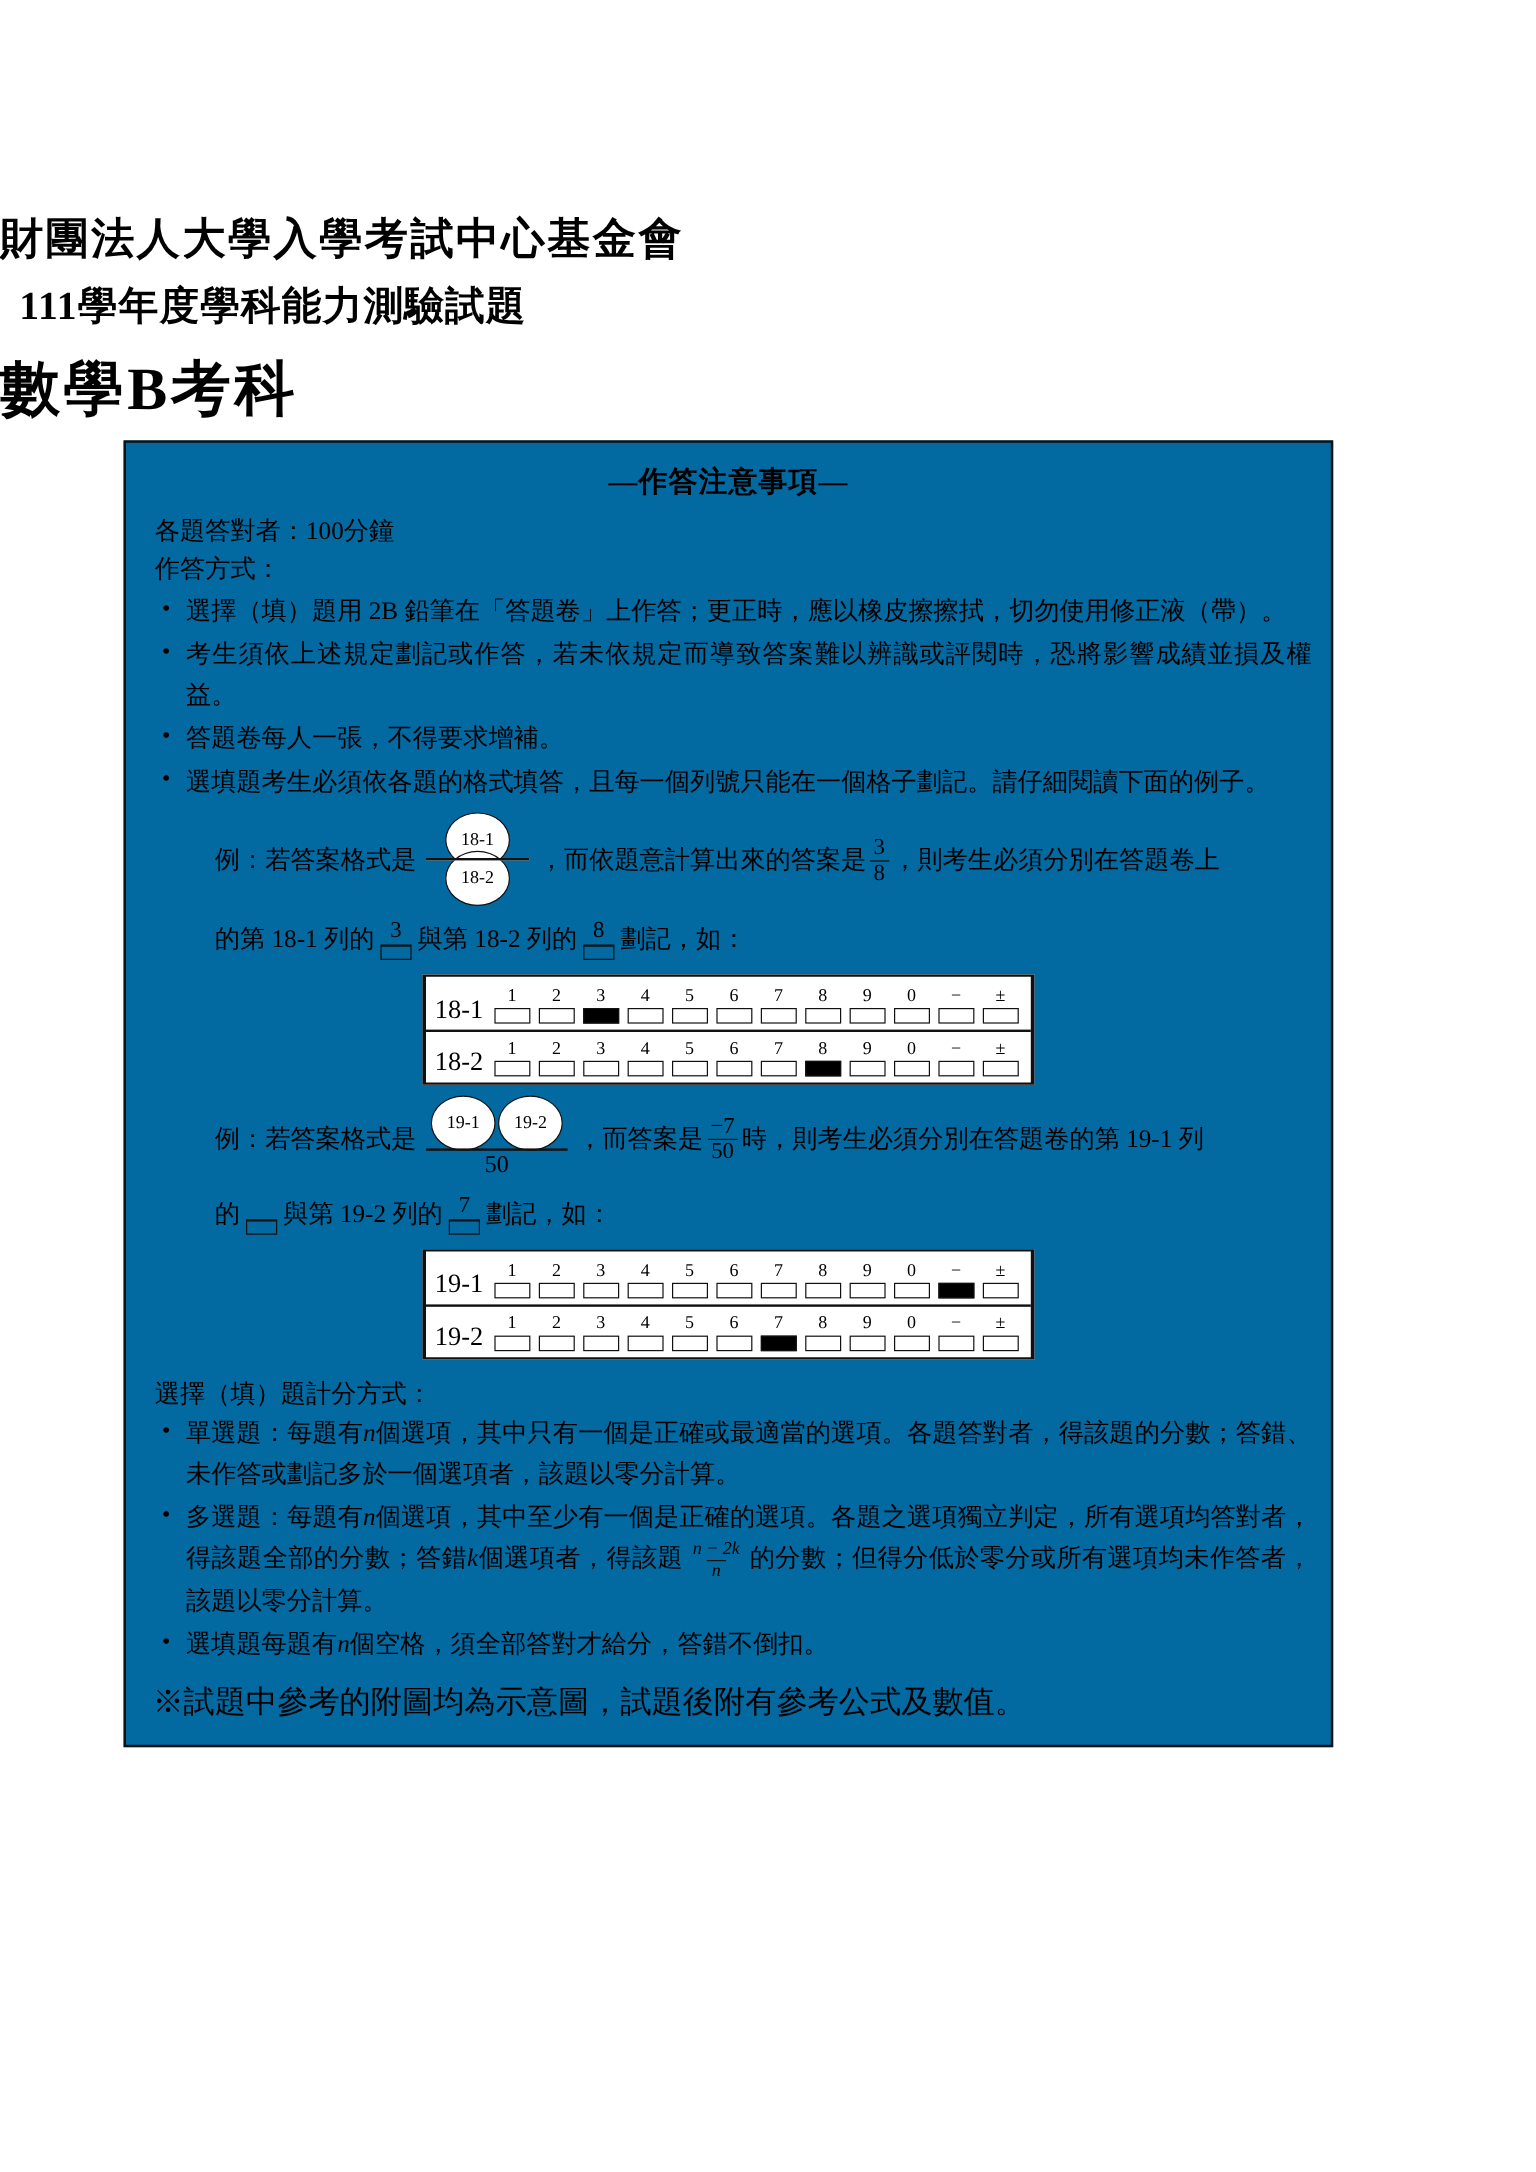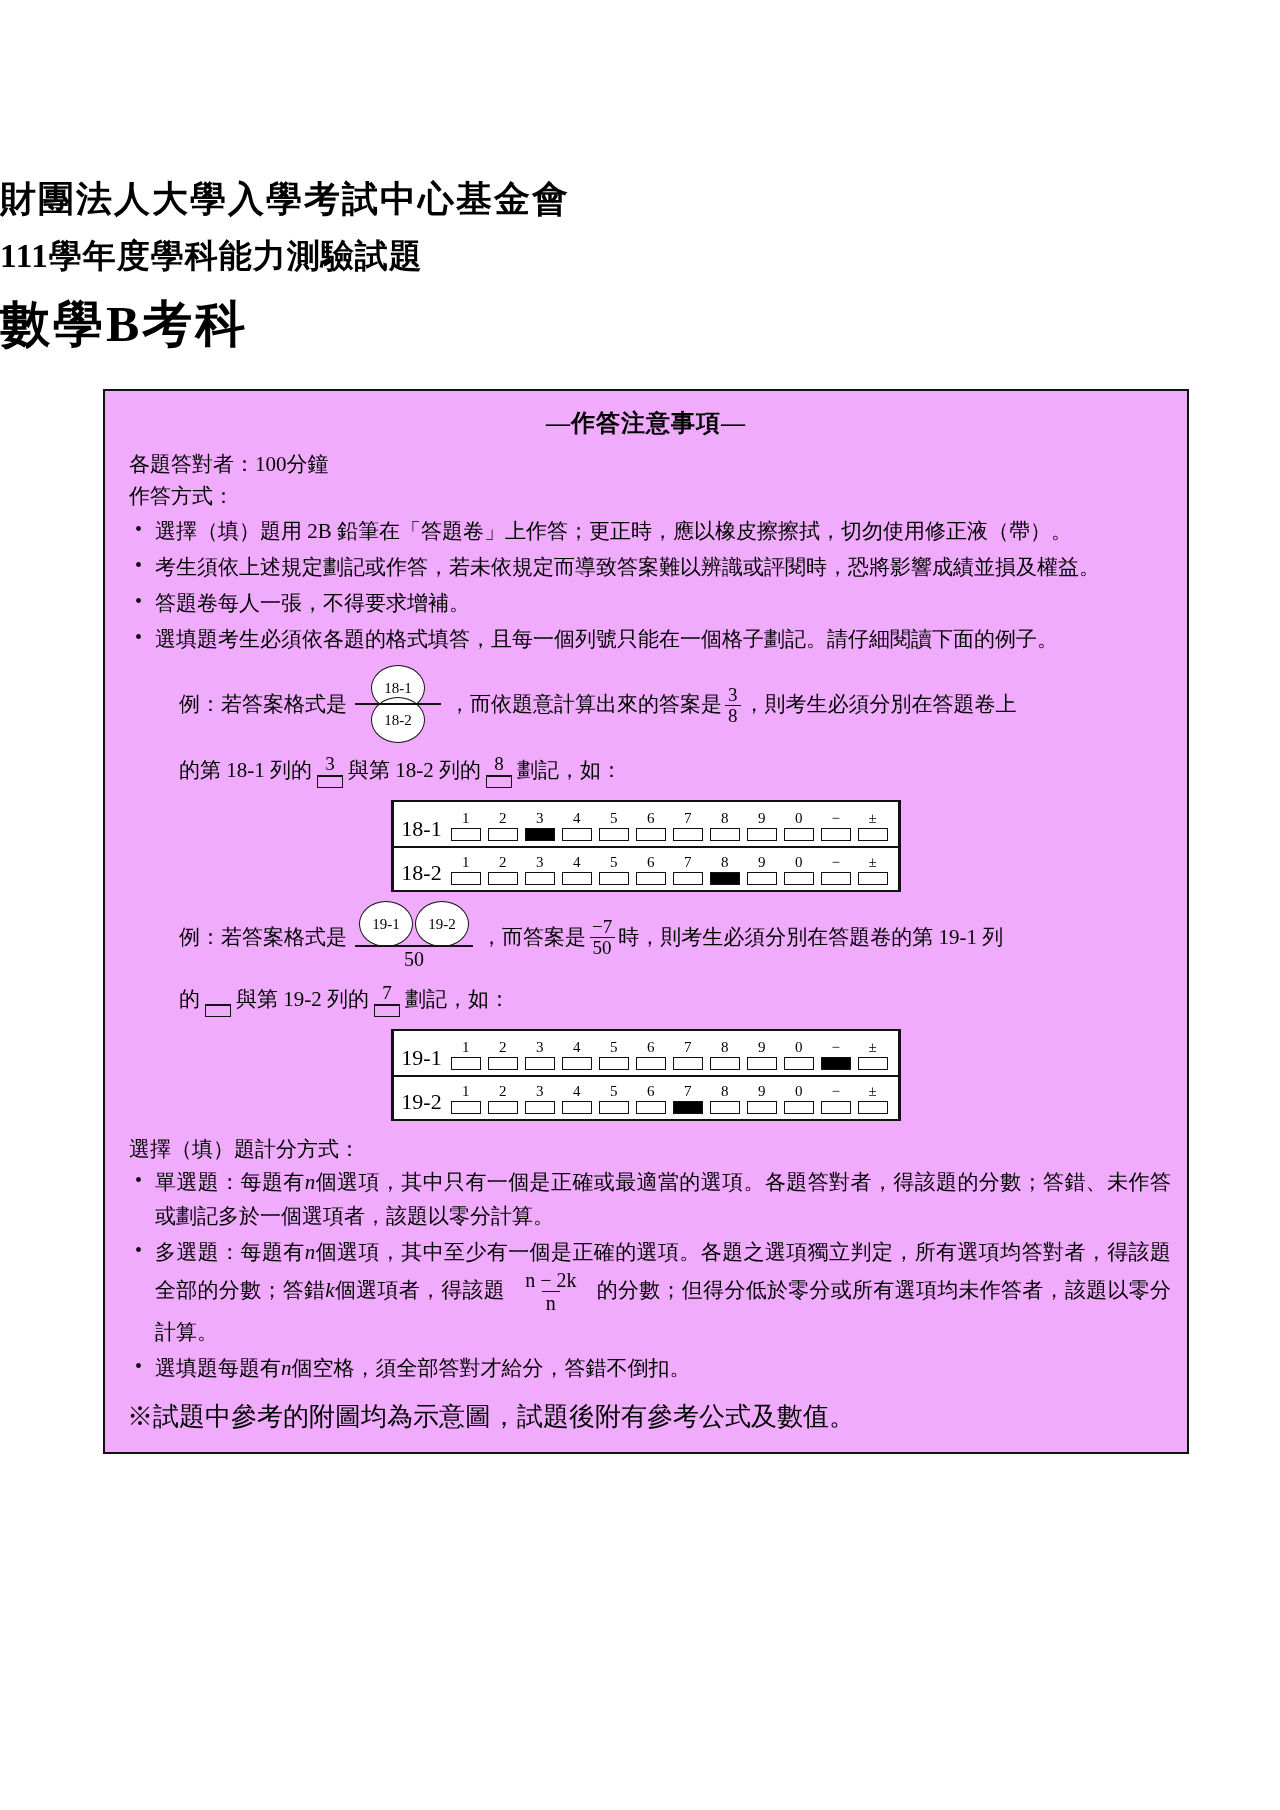--- a/index.html
+++ b/index.html
@@ -33,39 +33,40 @@
     font-weight: bold;
     letter-spacing: 2px;
     line-height: 1.32;
   }
   .exam-title {
     font-size: 33px;
     font-weight: bold;
     letter-spacing: 1px;
     line-height: 1.34;
     margin-top: 10px;
+    margin-left: 16px;
   }
   .subject-title {
     font-size: 50px;
     font-weight: bold;
     letter-spacing: 3px;
     margin-top: 14px;
     line-height: 1.3;
   }
 
   
   .notice-box {
     position: absolute;
     left: 103px;
-    top: 389px;
-    width: 1086px;
+    top: 367px;
+    width: 1008px;
     border: 2.2px solid #111;
     box-sizing: border-box;
     padding: 10px 16px 14px 16px;
-    background: #f0abfc;
+    background: #0369a1;
   }
   .notice-heading {
     text-align: center;
     font-size: 24px;
     font-weight: bold;
     letter-spacing: 1px;
     margin: 6px 0 10px 0;
   }
   .plain-line {
     font-size: 21px;
@@ -241,23 +242,24 @@
   
   .scoring-head {
     font-size: 21px;
     margin: 14px 0 2px 8px;
   }
   .formula-frac {
     display: inline-flex;
     flex-direction: column;
     align-items: center;
     vertical-align: middle;
-    margin: 0 16px;
+    margin: 0 4px;
     line-height: 1.12;
-    font-size: 20px;
+    font-size: 15px;
+    font-style: italic;
   }
   .formula-frac .num { padding: 0 4px; }
   .formula-frac .den { padding: 0 4px; border-top: 1.4px solid #111; }
   .ital { font-style: italic; }
 
   .footnote {
     font-size: 26px;
     margin: 12px 0 2px 6px;
     line-height: 1.5;
   }

